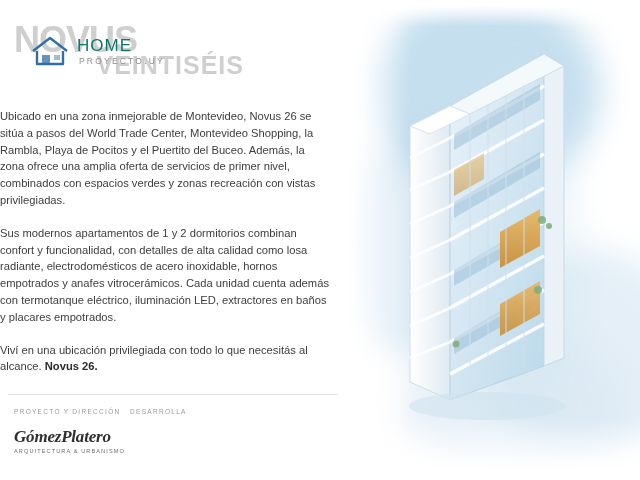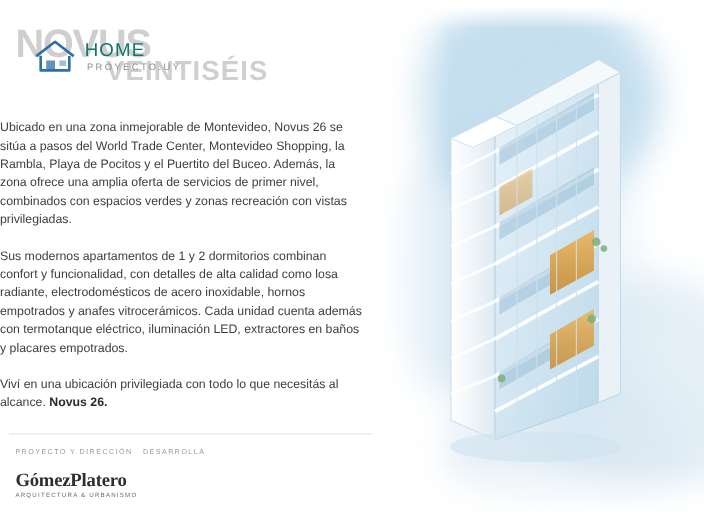--- a/index.html
+++ b/index.html
@@ -196,20 +196,21 @@
     margin-bottom: 13px;
     text-transform: uppercase;
   }
   .credit-logo-1 {
     font-family: "Liberation Serif", serif;
     font-size: 17px;
     font-weight: bold;
     color: #2f2f2f;
     letter-spacing: -0.2px;
     line-height: 1;
+    font-style: italic;
   }
   .credit-sub-1 {
     font-size: 5.6px;
     letter-spacing: 1.1px;
     color: #6d6d6d;
     margin-top: 3px;
   }
   .credit-logo-2 {
     font-family: "Liberation Serif", serif;
     font-size: 14.5px;

